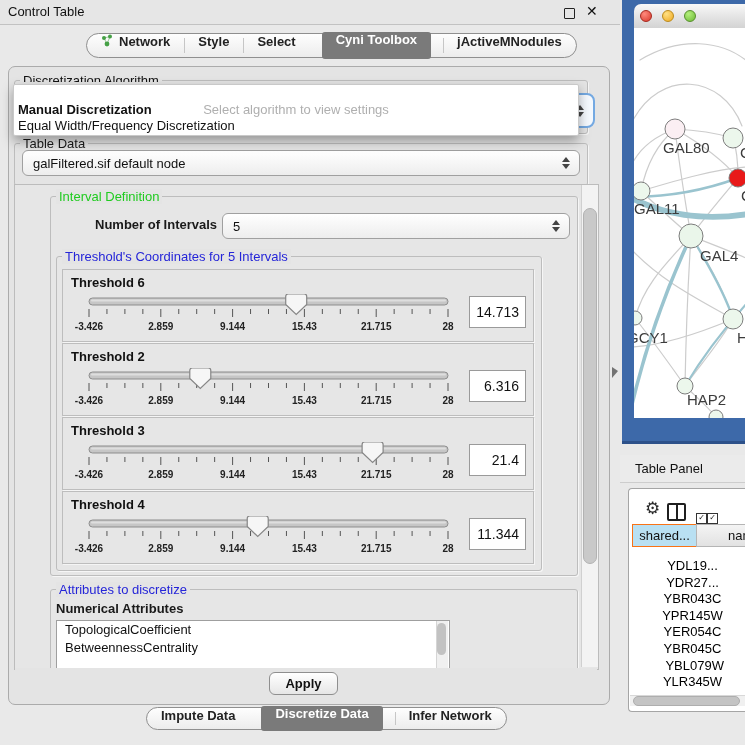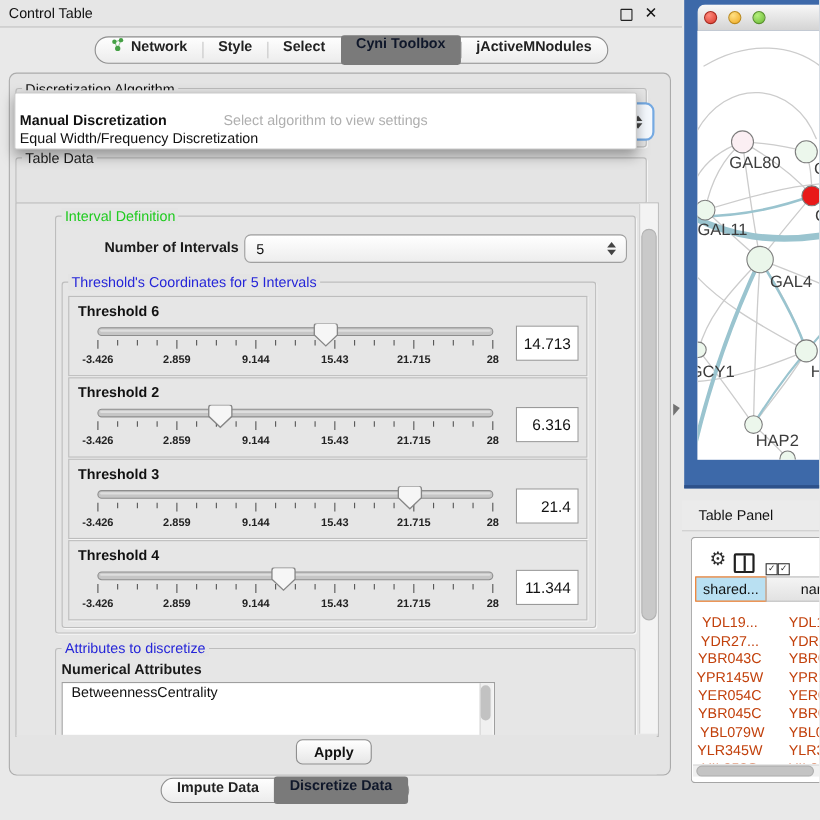--- a/index.html
+++ b/index.html
@@ -10,21 +10,21 @@
   .cp-header{left:0;top:0;width:620px;height:24px;background:#e6e6e6;border-bottom:1px solid #c2c2c2;}
   .cp-title{left:8px;top:4px;font-size:13px;color:#111;}
   .float-box{left:564px;top:8px;width:9px;height:9px;border:1.6px solid #222;border-radius:1px;}
   .close-x{left:586px;top:3px;font-size:14px;font-weight:bold;color:#111;}
   
   .pill{border:1px solid #8f8f8f;border-radius:13px;background:linear-gradient(#fefefe,#ececec);
     display:flex;align-items:stretch;overflow:visible;}
   .tab{display:flex;align-items:flex-start;padding:0 14px;font-size:13px;font-weight:bold;color:#222;
     position:relative;white-space:nowrap;}
   .tab + .tab::before{content:"";position:absolute;left:0;top:4px;bottom:4px;width:1px;background:#c6c6c6;}
-  .tab.sel{background:#7a7a7a;color:#0f172a;margin:-2px 0;border-radius:3px;z-index:2;}
+  .tab.sel{background:#7a7a7a;color:#ffffff;margin:-2px 12px;border-radius:3px;z-index:2;}
   .tab.sel::before{display:none;}
   .tab .nicon{margin-right:6px;display:inline-block;}
   
   .outer-panel{left:8px;top:66px;width:600px;height:637px;background:#e4e4e4;
     border:1px solid #ababab;border-radius:7px;}
   .group{border:1px solid #bdbdbd;border-radius:3px;box-shadow:1px 1px 0 rgba(255,255,255,.65);}
   .group-label{position:absolute;top:-8px;left:5px;background:#e4e4e4;padding:0 3px;font-size:13px;line-height:15px;}
   .combo{background:linear-gradient(#ffffff,#ededed);border:1px solid #a0a0a0;border-radius:6px;
     font-size:13px;display:flex;align-items:center;padding:0 10px;color:#111;}
   .stepper{position:absolute;right:9px;top:50%;transform:translateY(-50%);width:9px;height:12px;}
@@ -51,21 +51,21 @@
   
   .tp-header{left:620px;top:455px;width:125px;height:27px;background:#ebebeb;border-bottom:1px solid #cdcdcd;}
   .tp-title{left:635px;top:461px;font-size:13px;color:#111;}
   .tp-box{left:628px;top:488px;width:117px;height:222px;background:#fff;border:1px solid #a5a5a5;border-radius:4px 0 0 4px;border-right:none;}
   .gear{font-size:17px;color:#2b2b2b;line-height:16px;}
   .split-icon{width:15px;height:14px;border:2px solid #1f1f1f;border-radius:2px;position:relative;}
   .split-icon::after{content:"";position:absolute;left:50%;top:0;bottom:0;width:2px;background:#1f1f1f;transform:translateX(-1px);}
   .chk{width:9px;height:9px;border:1.4px solid #333;font-size:8px;line-height:8px;color:#222;text-align:center;display:inline-block;}
   .th-cell{position:absolute;top:524px;height:21px;border:1px solid #f97316;font-size:13px;color:#111;
     display:flex;align-items:center;justify-content:center;}
-  .row-text{position:absolute;font-size:13px;color:#c2410c;line-height:16.6px;}
+  .row-text{position:absolute;font-size:13px;color:#000000;line-height:16.6px;margin-left:29px;}
   .hscroll-track{left:630px;top:695px;width:115px;height:10px;background:#f0f0f0;border-top:1px solid #d8d8d8;}
   .hscroll-thumb{left:633px;top:696px;width:105px;height:8px;background:#c4c4c4;border:1px solid #aeaeae;border-radius:5px;}
   
   .popup{left:13px;top:84px;width:564px;height:50px;background:#fff;border:1px solid #c9c9c9;border-radius:2px;
     box-shadow:0 5px 12px rgba(0,0,0,.35);z-index:30;}
   .popup .ph{position:absolute;left:0;right:0;top:17px;text-align:center;color:#afafaf;font-size:13px;}
   .popup .opt{position:absolute;left:4px;font-size:13px;color:#111;white-space:nowrap;}
   .clip-label{overflow:hidden;height:9px;font-size:13px;color:#111;}
   .cursor-art{left:612px;top:367px;width:0;height:0;border-left:6px solid #555;border-top:4px solid transparent;border-bottom:7px solid transparent;opacity:.8;}
 </style>
@@ -108,20 +108,24 @@
   <div class="abs group" style="left:14px;top:80px;width:572px;height:52px;">
     <div class="group-label clip-label">Discretization Algorithm</div>
   </div>
   <div class="abs" style="left:22px;top:96px;width:568px;height:26px;background:#fff;border:1px solid #9a9a9a;border-radius:6px;"></div>
   <div class="abs" style="left:564px;top:93px;width:27px;height:31px;background:#f5f9fe;border:2.5px solid #74a9e2;border-radius:8px;">
     <span class="stepper"></span>
   </div>
 
   <div class="abs group" style="left:14px;top:143px;width:572px;height:41px;">
     <div class="group-label">Table Data</div>
+  </div>
+  <div class="abs combo" style="left:22px;top:150px;width:536px;height:24px;">
+    <span>galFiltered.sif default node</span>
+    <span class="stepper"></span>
   </div>
 
   <div class="abs scrollpane"></div>
   <div class="abs vscroll-track"></div>
   <div class="abs vscroll-thumb"></div>
 
   <div class="abs group" style="left:50px;top:196px;width:526px;height:378px;">
     <div class="group-label" id="interval-label" style="color: rgb(31, 203, 31);">Interval Definition</div>
   </div>
   <div class="abs" style="left:95px;top:217px;font-size:13px;font-weight:bold;">Number of Intervals</div>
@@ -278,37 +282,41 @@
         </svg>
         <div class="thr-value">11.344</div>
       </div>
     </div>
 
   <div class="abs group" style="left:50px;top:589px;width:526px;height:95px;">
     <div class="group-label" id="attributes-label" style="color: rgb(37, 37, 216);">Attributes to discretize</div>
   </div>
   <div class="abs" style="left:56px;top:601px;font-size:13px;font-weight:bold;">Numerical Attributes</div>
   <div class="abs listbox" id="attr-list" style="left:56px;top:620px;width:392px;height:60px;">
+      <div class="li">TopologicalCoefficient</div>
       <div class="li">BetweennessCentrality</div>
     </div>
   <div class="abs" style="left:436px;top:621px;width:11px;height:58px;background:#f0f0f0;border-left:1px solid #d5d5d5;"></div>
   <div class="abs" style="left:437px;top:623px;width:9px;height:32px;background:#c2c2c2;border-radius:5px;"></div>
 
   <div class="abs" style="left:15px;top:668px;width:582px;height:36px;background:#e4e4e4;"></div>
 
   <div class="abs btn" style="left:269px;top:672px;width:67px;height:21px;">
     <span>Apply</span>
   </div>
 
   <div class="abs pill" id="bottom-tabs" style="left:146px;top:707px;height:21px;">
       <div class="tab">
         <span>Impute Data</span>
       </div>
       <div class="tab sel">
         <span>Discretize Data</span>
+      </div>
+      <div class="tab">
+        <span>Infer Network</span>
       </div>
     </div>
 
   <div class="abs popup">
     <div class="ph">Select algorithm to view settings</div>
     <div id="popup-options">
         <div class="opt" style="top: 17px; font-weight: bold;">Manual Discretization</div>
         <div class="opt" style="top: 33px;">Equal Width/Frequency Discretization</div>
       </div>
   </div>

